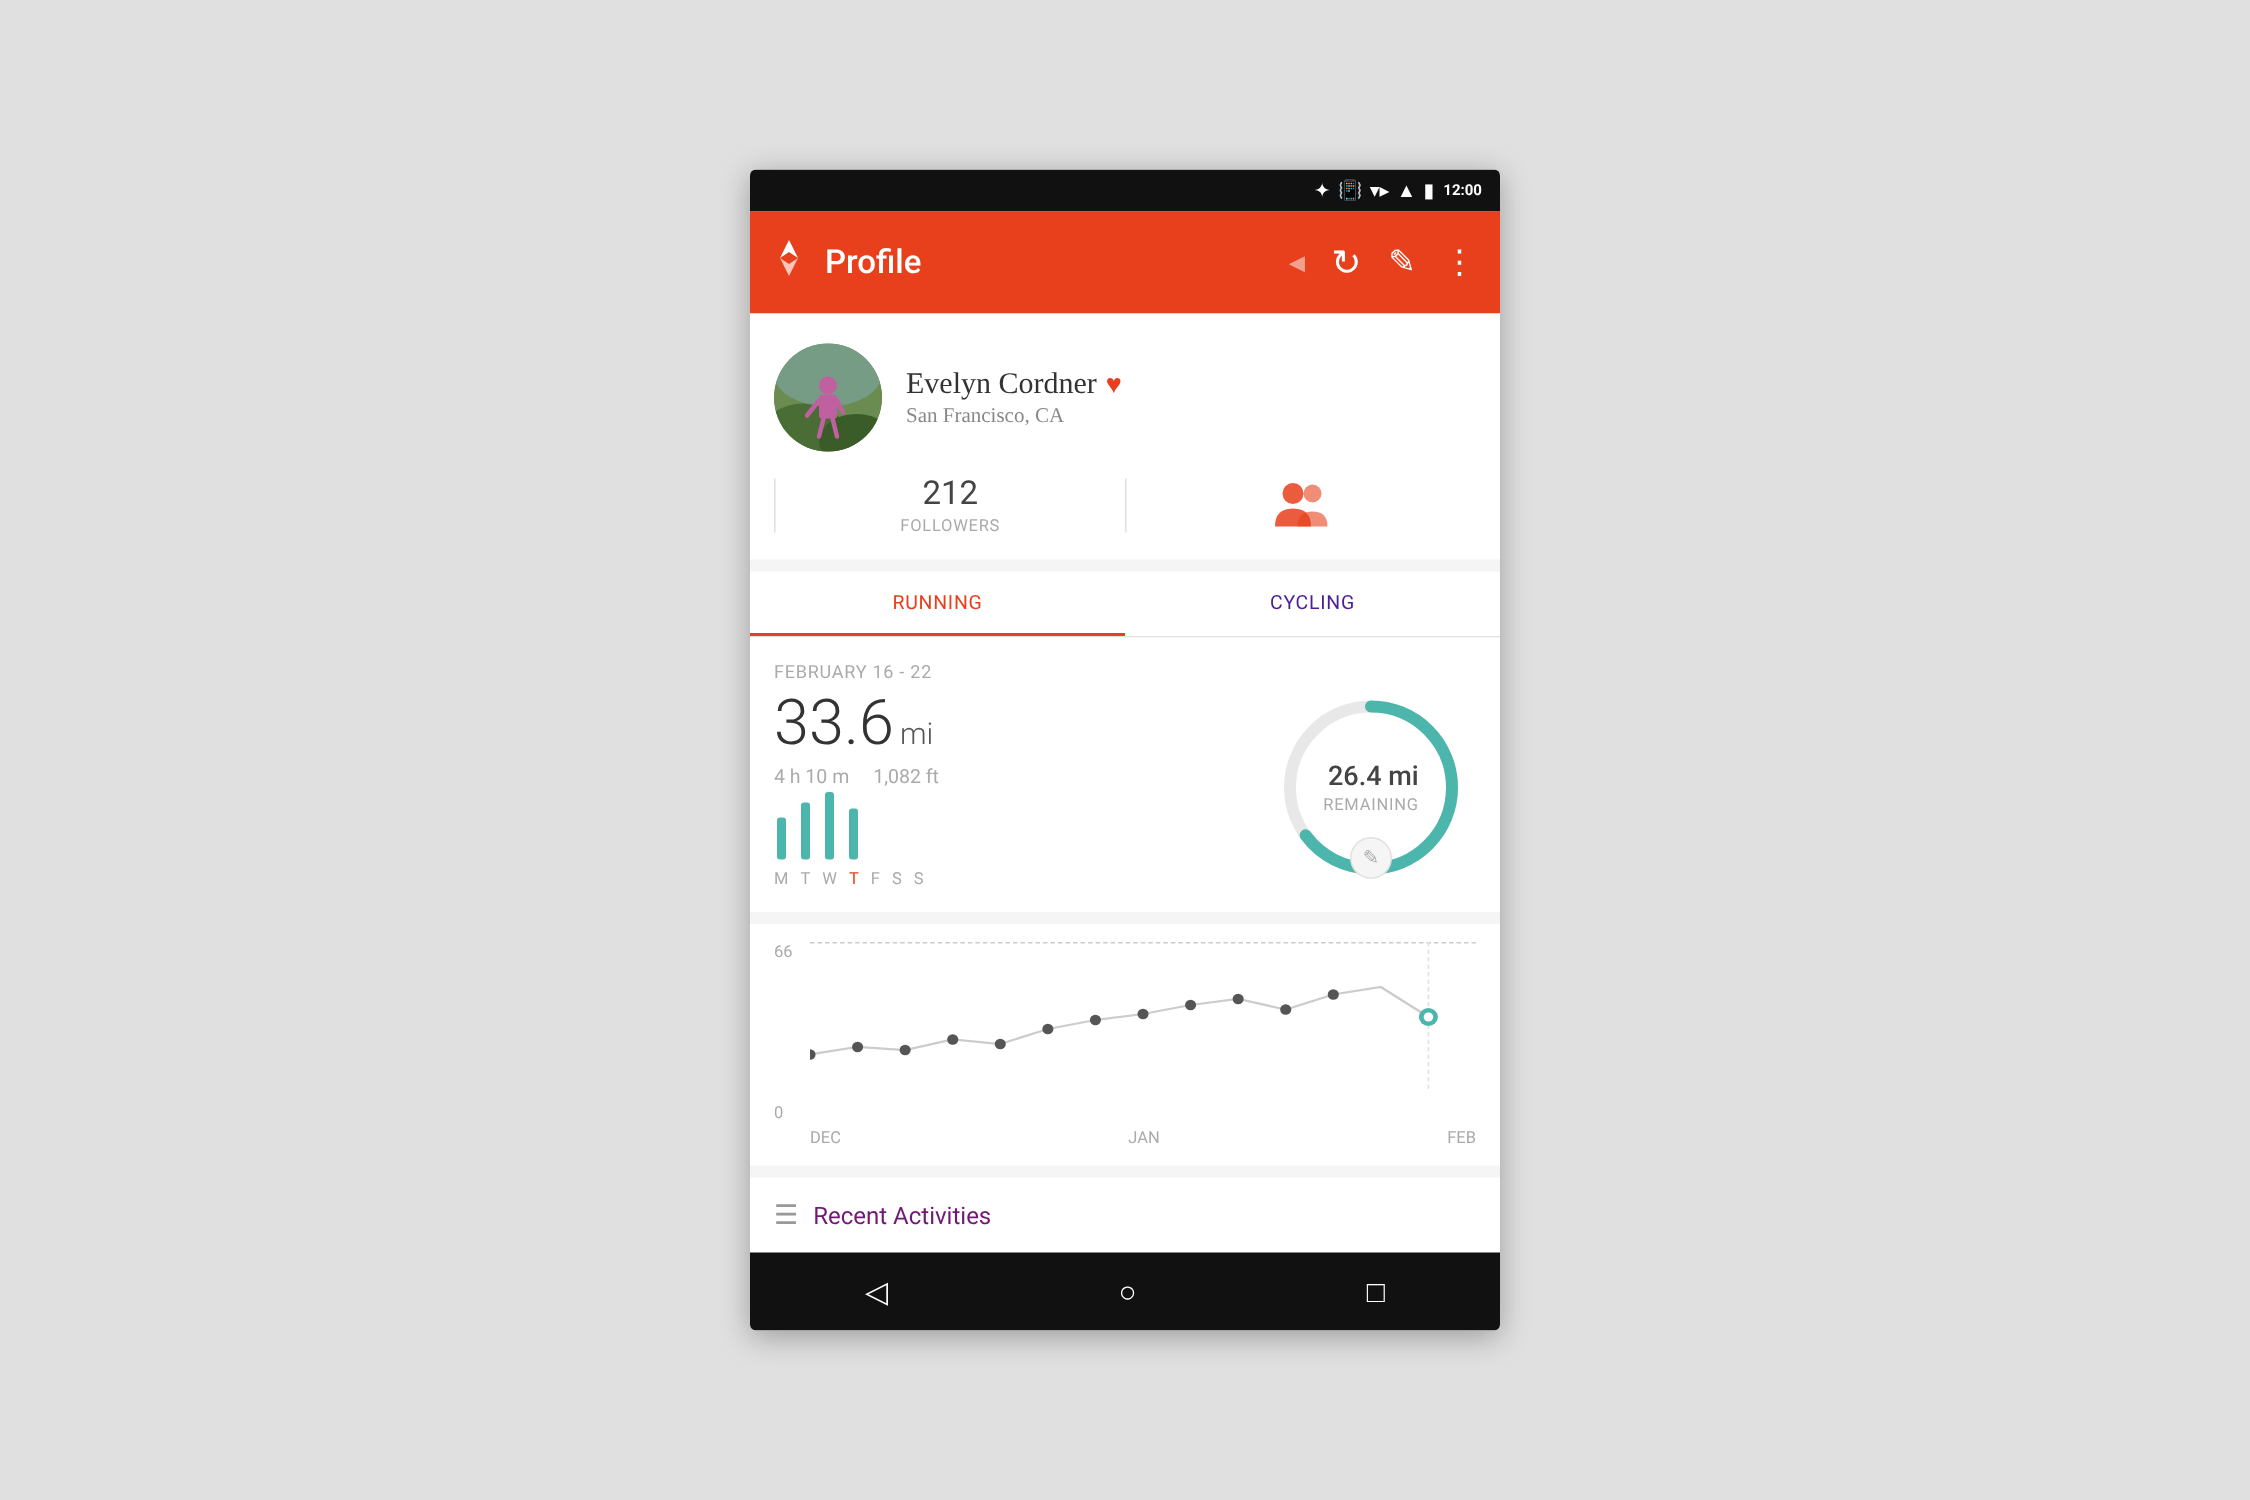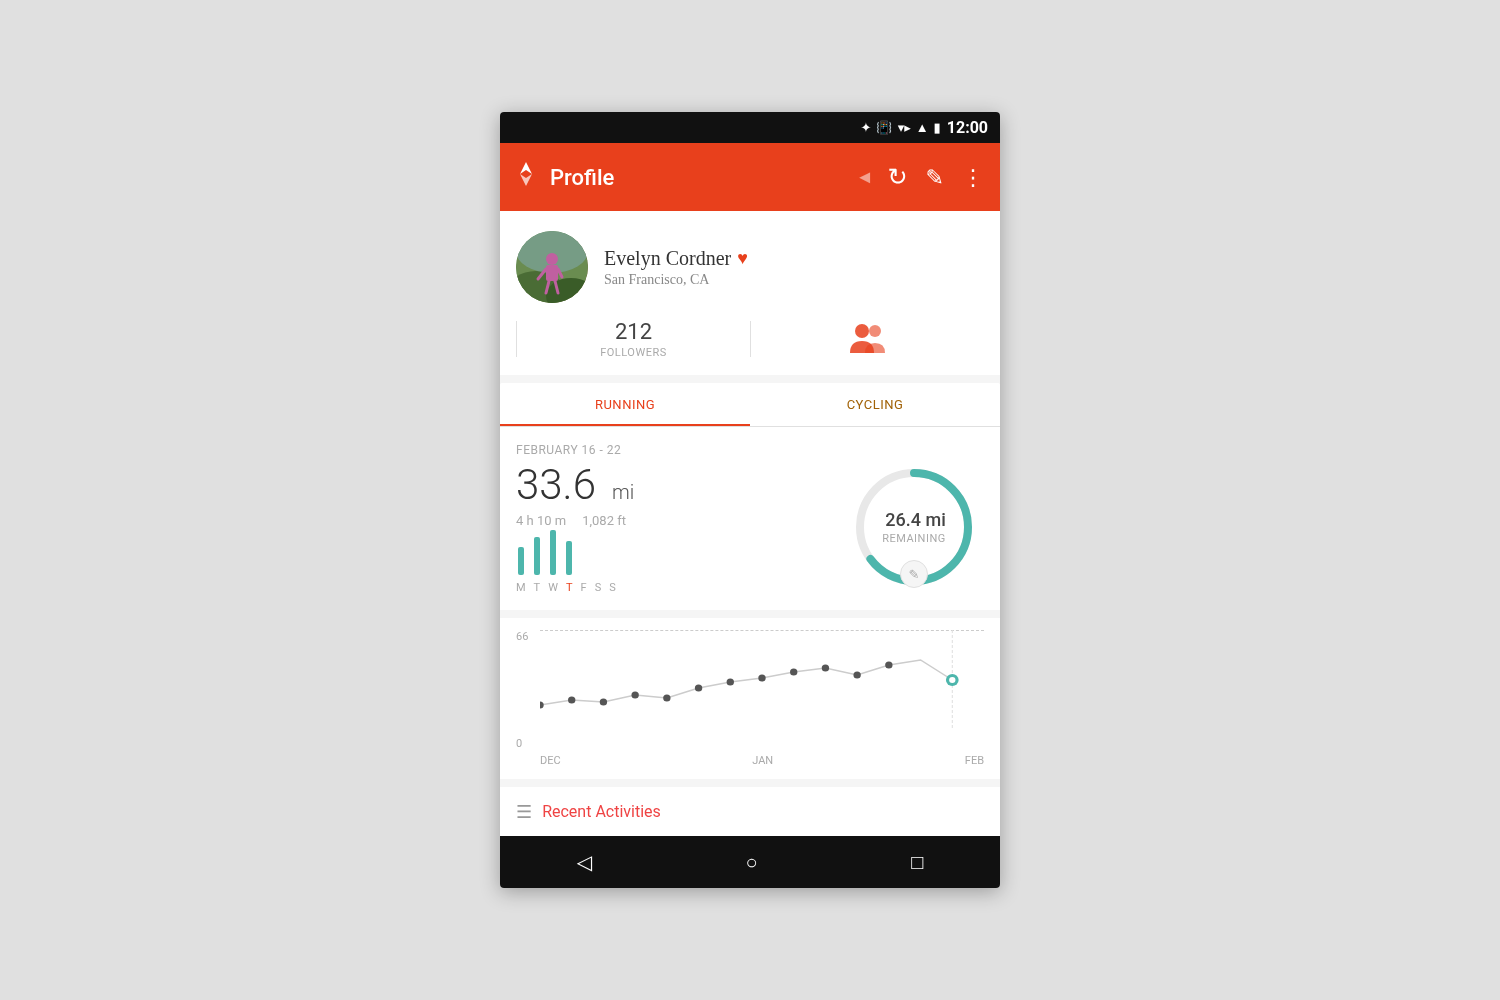--- a/index.html
+++ b/index.html
@@ -23,21 +23,21 @@
     .status-bar {
       background: #111;
       color: #fff;
       display: flex;
       justify-content: flex-end;
       align-items: center;
       padding: 6px 12px;
       font-size: 13px;
       gap: 6px;
     }
-    .status-bar .time { font-weight: bold; font-size: 16px; }
+    .status-bar .time { font-weight: bold; font-size: 10px; }
     .status-icons { display: flex; align-items: center; gap: 5px; }
 
     
     .toolbar {
       background: #e8401c;
       display: flex;
       align-items: center;
       padding: 0 12px;
       height: 68px;
       gap: 10px;
@@ -131,21 +131,21 @@
     .tabs-header {
       display: flex;
       border-bottom: 1px solid #e0e0e0;
     }
     .tab {
       flex: 1;
       text-align: center;
       padding: 14px 0;
       font-size: 13px;
       letter-spacing: 0.5px;
-      color: #a16207;
+      color: #4c1d95;
       cursor: pointer;
       position: relative;
     }
     .tab.active {
       color: #e8401c;
     }
     .tab.active::after {
       content: '';
       position: absolute;
       bottom: 0;
@@ -170,21 +170,21 @@
       display: flex;
       gap: 16px;
     }
     .stats-left { flex: 1; }
     .distance-main {
       font-size: 42px;
       color: #333;
       font-weight: 300;
       display: flex;
       align-items: baseline;
-      gap: 16px;
+      gap: 4px;
     }
     .distance-unit { font-size: 20px; color: #555; }
     .distance-sub {
       font-size: 13px;
       color: #aaa;
       margin-top: 4px;
       display: flex;
       gap: 16px;
     }
     .bar-chart {
@@ -289,21 +289,21 @@
     
     .recent-activities {
       background: #fff;
       margin-top: 8px;
       padding: 14px 16px;
       display: flex;
       align-items: center;
       gap: 10px;
     }
     .activity-list-icon { color: #999; font-size: 18px; }
-    .recent-title { font-size: 16px; color: #ef4444; }
+    .recent-title { font-size: 16px; color: #701a75; }
 
     
     .bottom-nav {
       background: #111;
       display: flex;
       justify-content: space-around;
       align-items: center;
       height: 52px;
     }
     .nav-btn {

